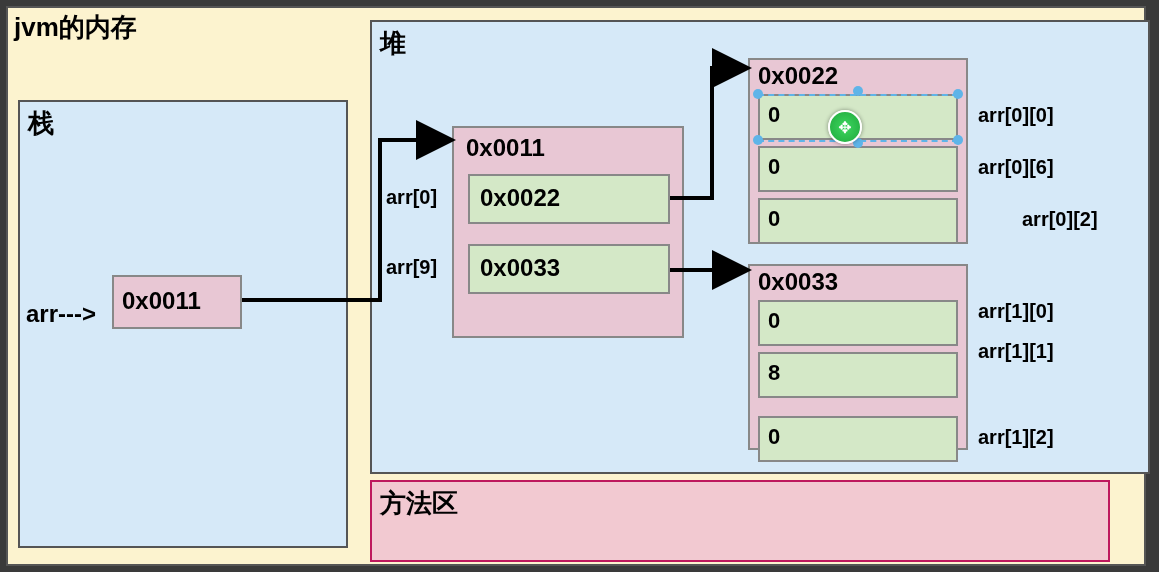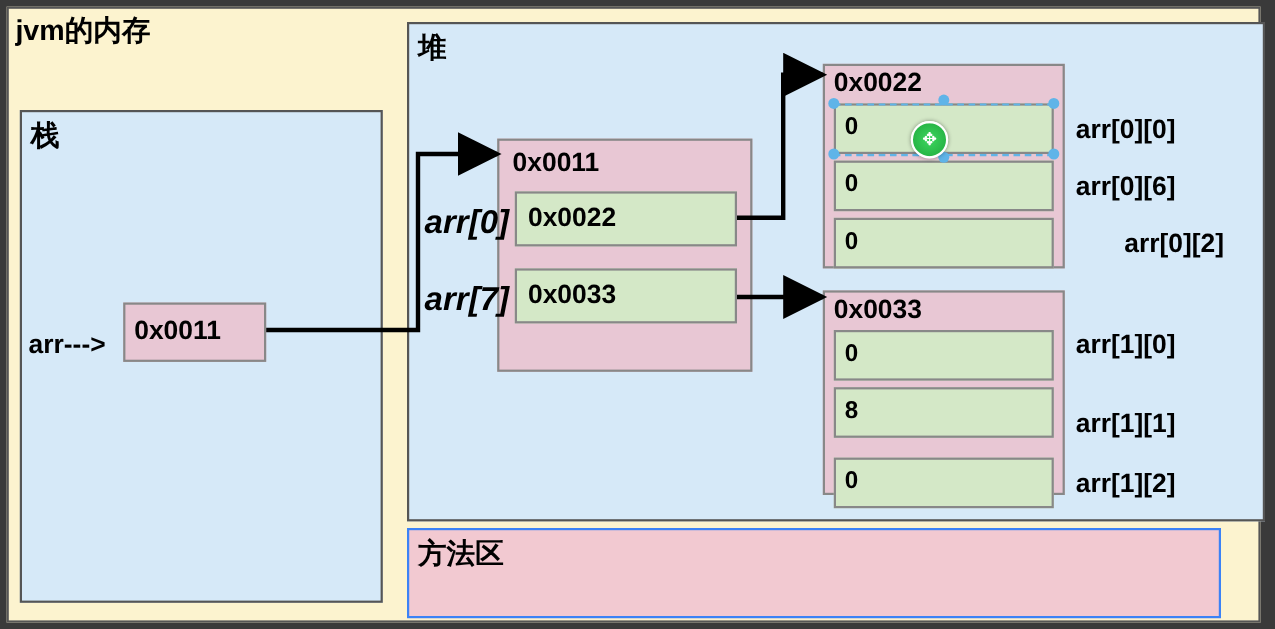--- a/index.html
+++ b/index.html
@@ -109,22 +109,21 @@
     border: 2px solid #888;
     padding: 8px 10px;
     font-weight: bold;
     font-size: 24px;
   }
   .arr-cell-0 { left: 468px; top: 174px; }
   .arr-cell-1 { left: 468px; top: 244px; }
   .arr-idx-label {
     position: absolute;
     font-weight: bold;
-    font-size: 30px;
-    font-style: italic;
+    font-size: 20px;
   }
   .arr-idx-0 { left: 386px; top: 186px; }
   .arr-idx-1 { left: 386px; top: 256px; }
 
   .sub-block {
     position: absolute;
     width: 220px;
     height: 186px;
     background: #e8c7d4;
     border: 2px solid #888;
@@ -151,37 +150,37 @@
   .s0c0 { left: 758px; top: 94px; }
   .s0c1 { left: 758px; top: 146px; }
   .s0c2 { left: 758px; top: 198px; }
   .s1c0 { left: 758px; top: 300px; }
   .s1c1 { left: 758px; top: 352px; }
   .s1c2 { left: 758px; top: 416px; }
 
   .el-label {
     position: absolute;
     font-weight: bold;
-    font-size: 24px;
+    font-size: 20px;
   }
   .e00 { left: 978px; top: 104px; }
   .e01 { left: 978px; top: 156px; }
   .e02 { left: 978px; top: 208px; margin-left: 44px; }
   .e10 { left: 978px; top: 300px; }
-  .e11 { left: 978px; top: 372px; }
+  .e11 { left: 978px; top: 340px; }
   .e12 { left: 978px; top: 426px; }
 
   .method-box {
     position: absolute;
     left: 370px;
     top: 480px;
     width: 740px;
     height: 82px;
     background: #f2c9d1;
-    border: 2px solid #3b82f6;
+    border: 2px solid #be185d;
   }
   .method-title {
     position: absolute;
     left: 8px;
     top: 4px;
     font-weight: bold;
     font-size: 26px;
   }
   svg.arrows {
     position: absolute;
@@ -240,21 +239,21 @@
   <div class="heap-box">
     <div class="heap-title">堆</div>
   </div>
 
   <div class="arr-block">
     <div class="arr-block-addr">0x0011</div>
   </div>
   <div class="arr-cell arr-cell-0">0x0022</div>
   <div class="arr-cell arr-cell-1">0x0033</div>
   <div class="arr-idx-label arr-idx-0">arr[0]</div>
-  <div class="arr-idx-label arr-idx-1">arr[7]</div>
+  <div class="arr-idx-label arr-idx-1">arr[9]</div>
 
   <div class="sub-block sub-0">
     <div class="sub-addr">0x0022</div>
   </div>
   <div class="sub-cell s0c0">0</div>
   <div class="sub-cell s0c1">0</div>
   <div class="sub-cell s0c2">0</div>
   <div class="el-label e00">arr[0][0]</div>
   <div class="el-label e01">arr[0][6]</div>
   <div class="el-label e02">arr[0][2]</div>

